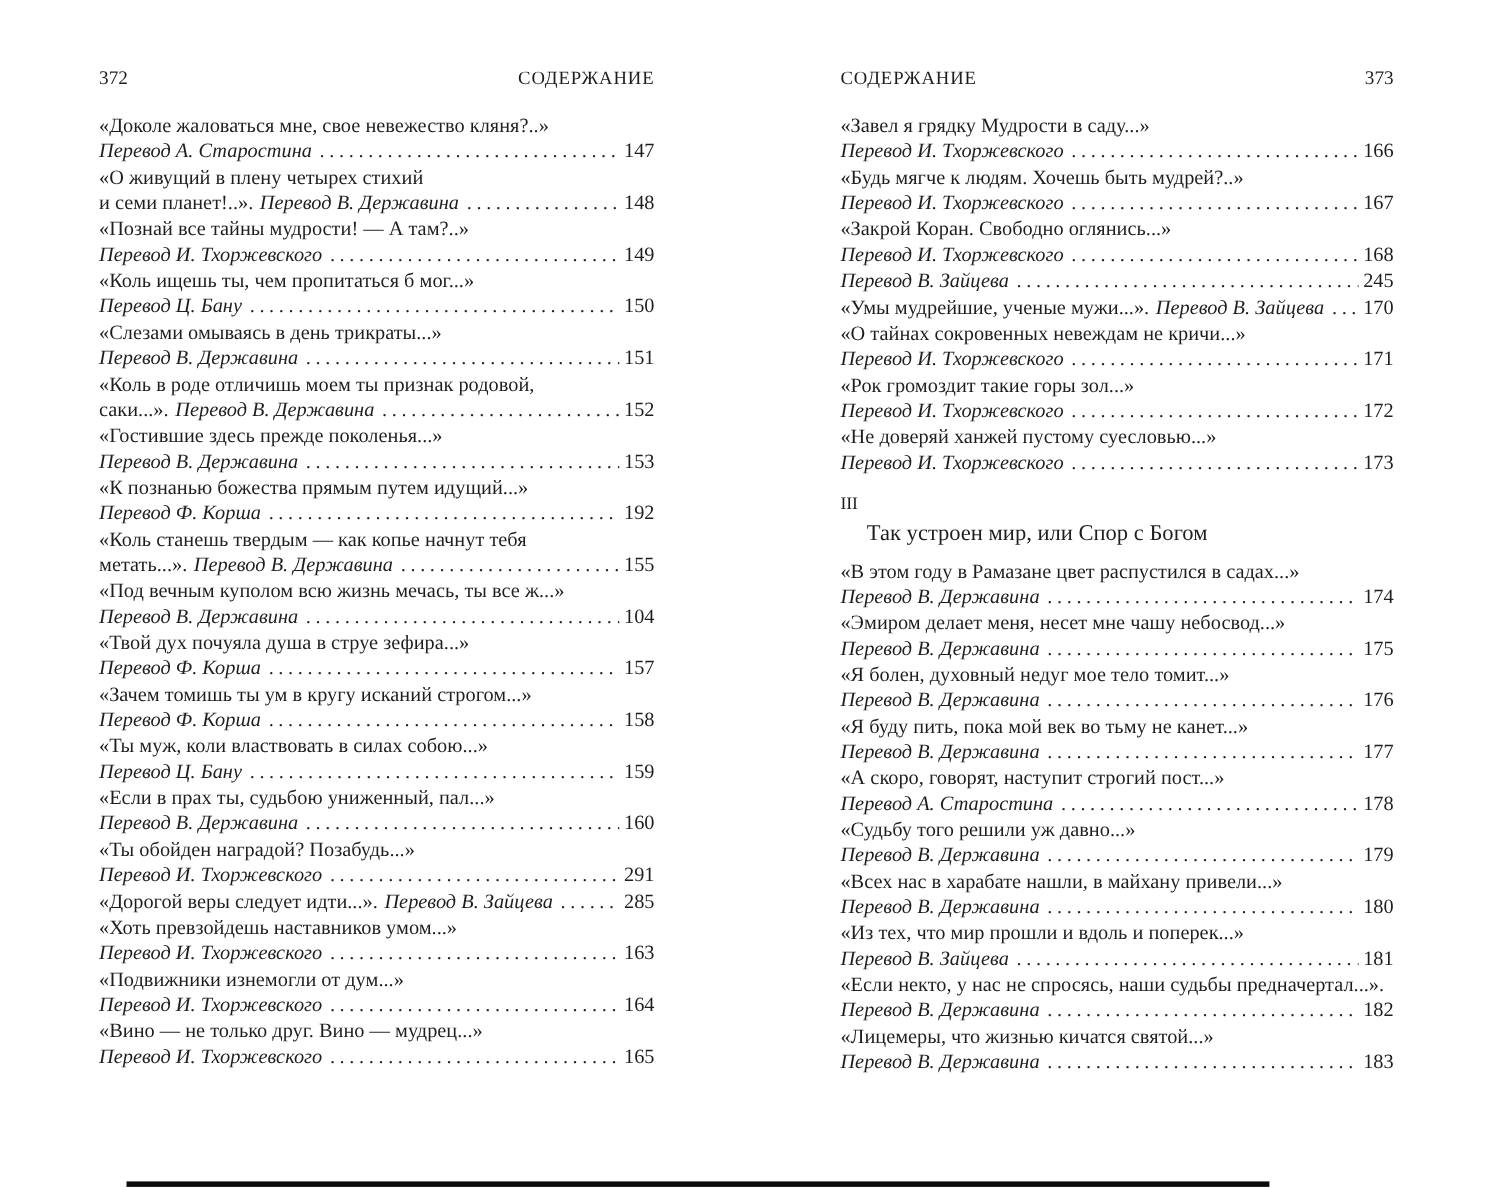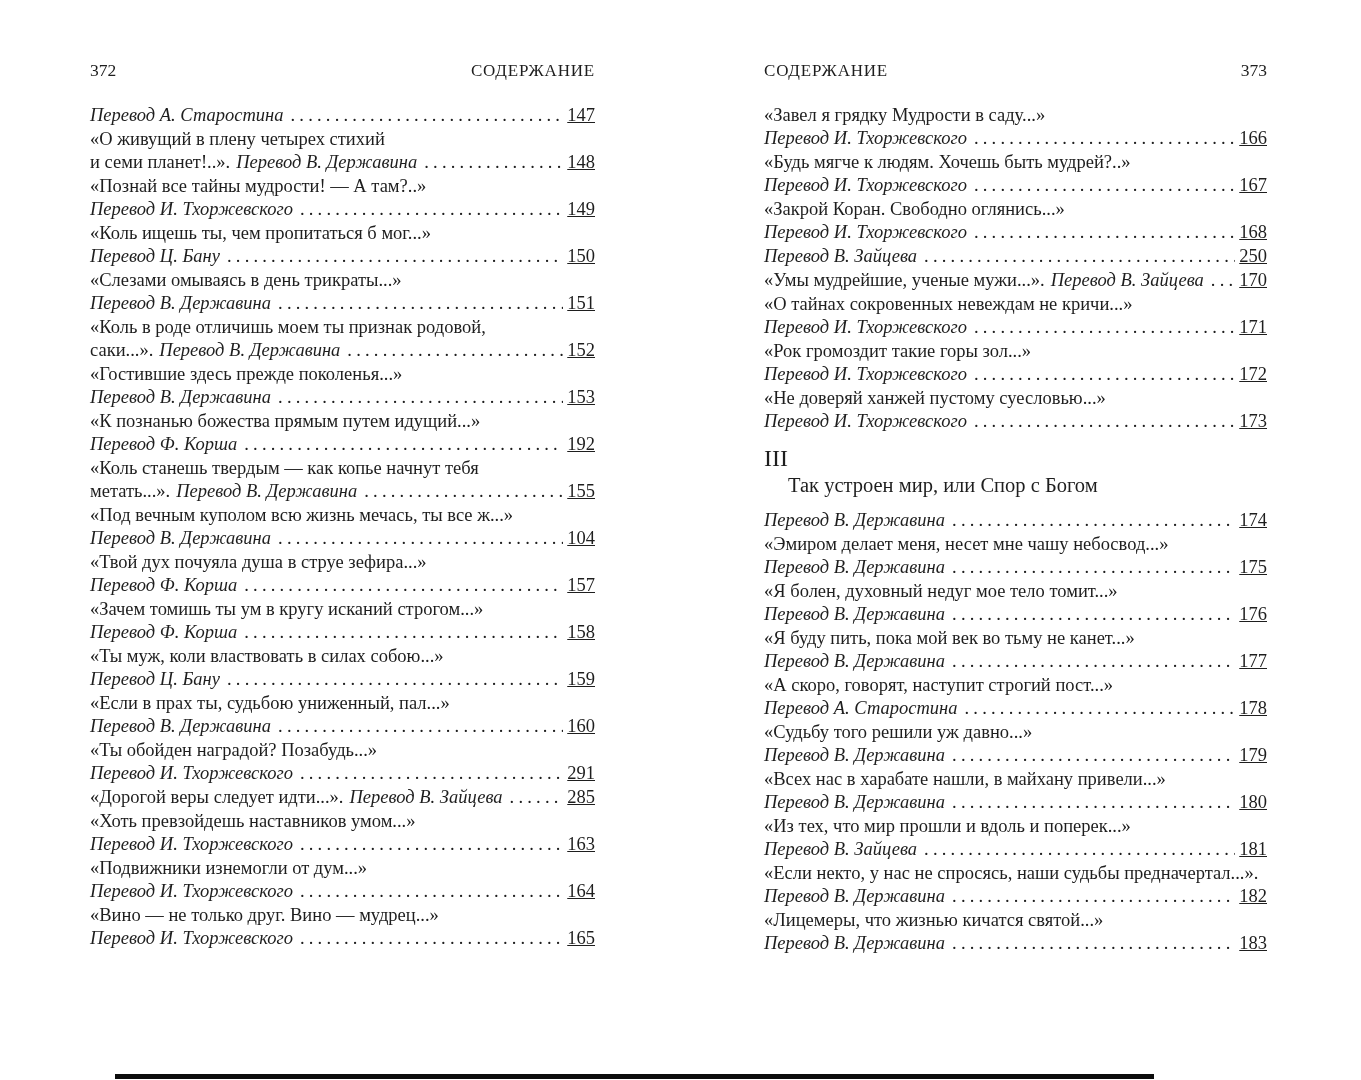--- a/index.html
+++ b/index.html
@@ -60,28 +60,27 @@
     margin: 0 4px 0 7px;
     min-width: 12px;
   }
   .leader::after {
     content: "................................................................................";
     letter-spacing: 4.2px;
   }
   .pagenum {
     flex: 0 0 auto;
     white-space: nowrap;
-    text-decoration: underline;
   }
 
   .section-header {
     margin: 13px 0 10px 0;
   }
   .section-number {
-    font-size: 24px;
+    font-size: 16px;
     line-height: 25px;
   }
   .section-title {
     font-size: 20.5px;
     line-height: 28px;
     white-space: nowrap;
     margin-left: 24px;
   }
 
   .scan-bottom-edge {
@@ -98,20 +97,21 @@
 
 <div class="spread">
 
   <div class="page page-left">
     <div class="page-header">
       <span class="folio">372</span>
       <span class="running-head">СОДЕРЖАНИЕ</span>
     </div>
     <div class="entries" id="left-entries">
         <div class="entry">
+          <div class="line title-line">«Доколе жаловаться мне, свое невежество кляня?..»</div>
           <div class="line toc-line">
             <span class="italic">Перевод А. Старостина</span>
             <span class="leader"></span>
             <span class="pagenum">147</span>
           </div>
         </div>
         <div class="entry">
           <div class="line title-line">«О живущий в плену четырех стихий</div>
           <div class="line toc-line">
             <span class="roman">и семи планет!..».</span>
@@ -288,21 +288,21 @@
           <div class="line toc-line">
             <span class="italic">Перевод И. Тхоржевского</span>
             <span class="leader"></span>
             <span class="pagenum">168</span>
           </div>
         </div>
         <div class="entry">
           <div class="line toc-line">
             <span class="italic">Перевод В. Зайцева</span>
             <span class="leader"></span>
-            <span class="pagenum">250</span>
+            <span class="pagenum">245</span>
           </div>
         </div>
         <div class="entry">
           <div class="line toc-line">
             <span class="roman">«Умы мудрейшие, ученые мужи...».</span>
             <span class="italic">Перевод В. Зайцева</span>
             <span class="leader"></span>
             <span class="pagenum">170</span>
           </div>
         </div>
@@ -328,20 +328,21 @@
             <span class="italic">Перевод И. Тхоржевского</span>
             <span class="leader"></span>
             <span class="pagenum">173</span>
           </div>
         </div>
         <div class="section-header">
           <div class="section-number">III</div>
           <div class="section-title">Так устроен мир, или Спор с Богом</div>
         </div>
         <div class="entry">
+          <div class="line title-line">«В этом году в Рамазане цвет распустился в садах...»</div>
           <div class="line toc-line">
             <span class="italic">Перевод В. Державина</span>
             <span class="leader"></span>
             <span class="pagenum">174</span>
           </div>
         </div>
         <div class="entry">
           <div class="line title-line">«Эмиром делает меня, несет мне чашу небосвод...»</div>
           <div class="line toc-line">
             <span class="italic">Перевод В. Державина</span>

